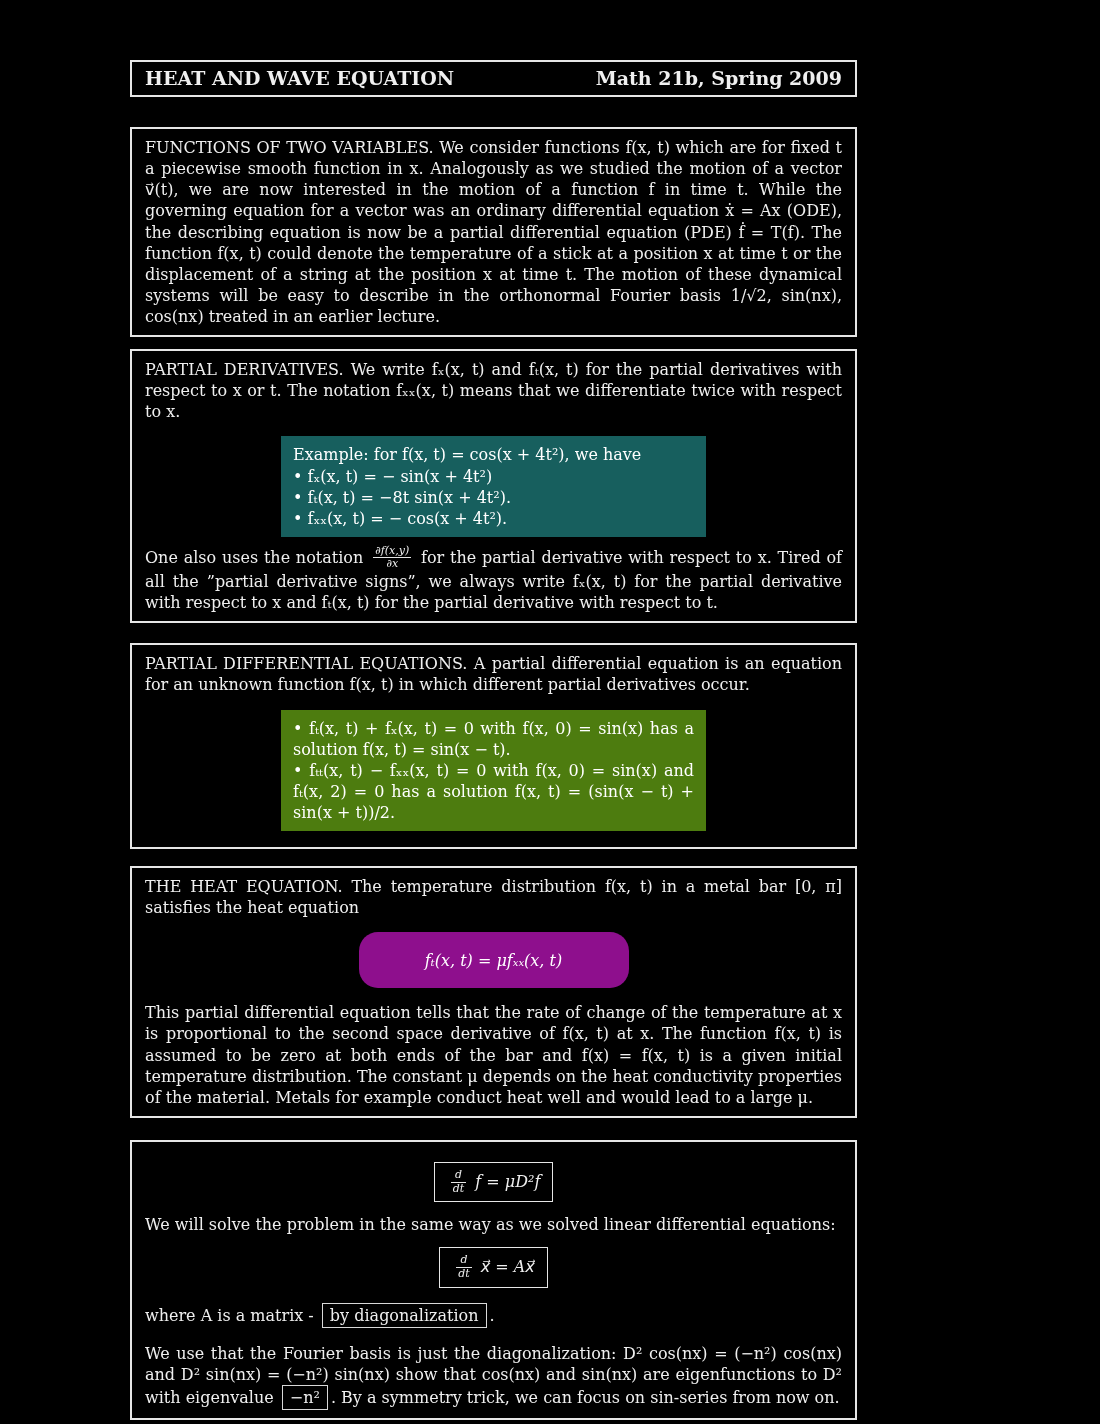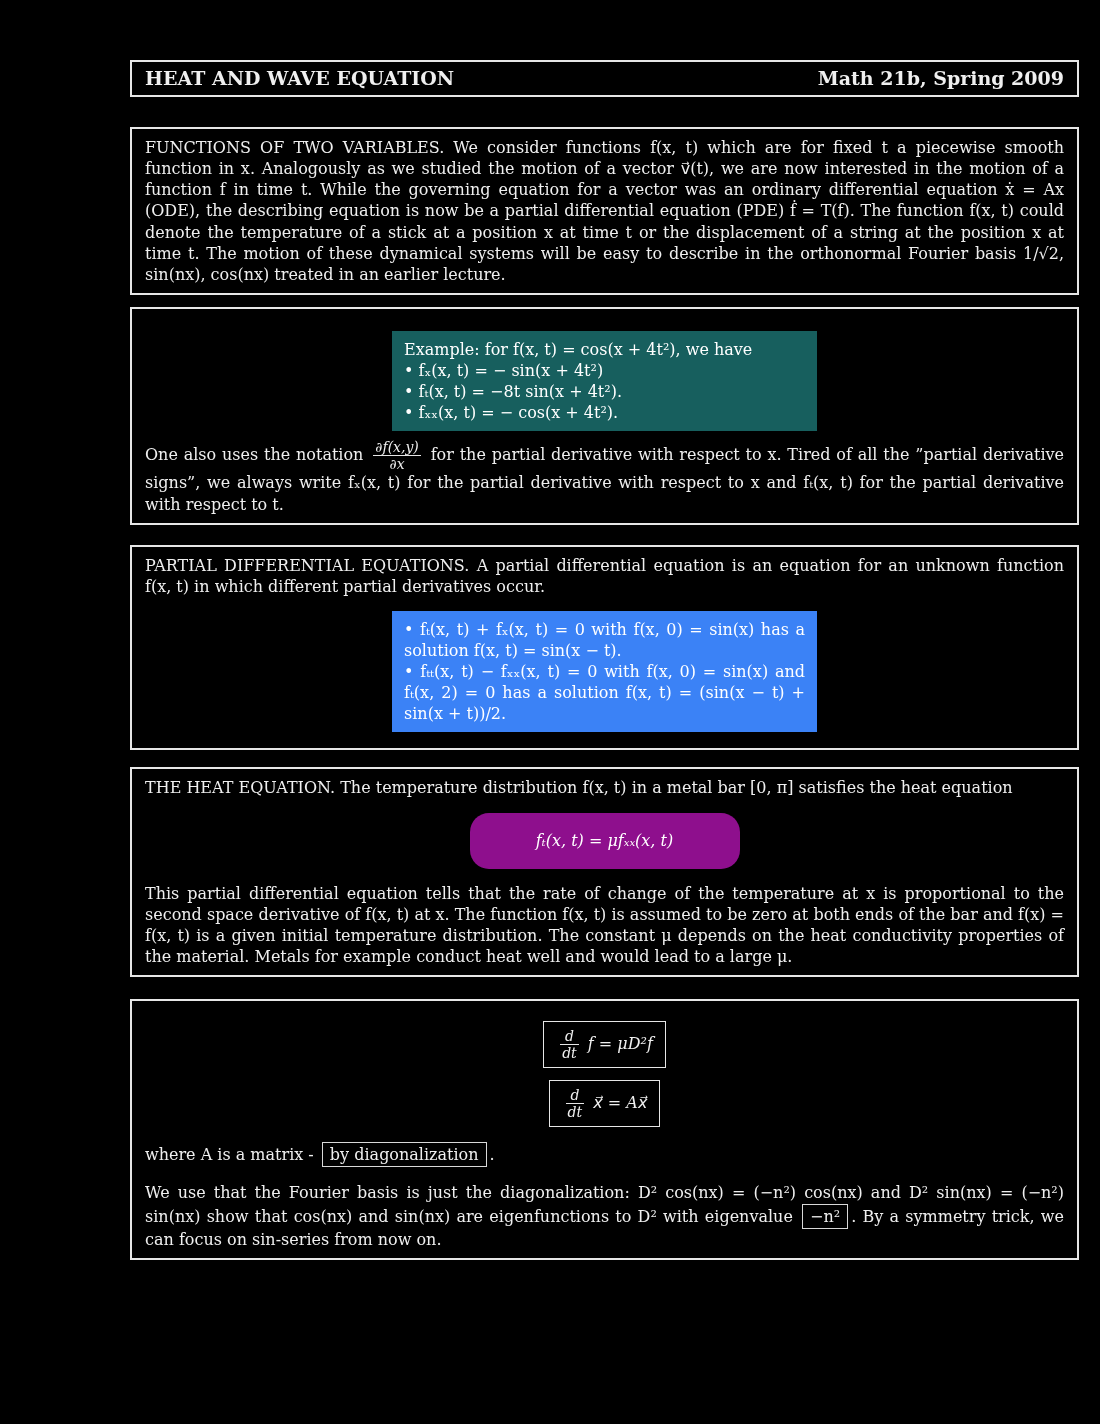--- a/index.html
+++ b/index.html
@@ -5,21 +5,21 @@
   html, body { margin: 0; padding: 0; }
   body {
     width: 1100px; height: 1424px;
     background: #000;
     font-family: "DejaVu Serif", "DejaVu Sans", serif;
     color: #efefef;
     overflow: hidden;
   }
   * { box-sizing: border-box; }
   .page { position: relative; width: 1100px; height: 1424px; }
-  .content { margin-left: 130px; width: 949px; }
+  .content { margin-left: 130px; width: 727px; }
   .box {
     border: 2px solid #e6e6e6;
     padding: 8px 13px;
     font-size: 16px;
     line-height: 1.32;
   }
   .hdr {
     margin-top: 60px;
     padding: 4px 13px;
     display: flex;
@@ -57,21 +57,21 @@
   .eqbox {
     display: inline-block;
     border: 1.5px solid #e6e6e6;
     padding: 6px 12px;
   }
   .frac {
     display: inline-flex;
     flex-direction: column;
     vertical-align: middle;
     text-align: center;
-    font-size: 14px;
+    font-size: 11px;
     line-height: 1.15;
     margin: 0 4px;
     font-style: italic;
   }
   .frac .fnum { border-bottom: 1px solid #e6e6e6; padding: 0 2px; }
   .frac .fden { padding: 0 2px; }
   .ibox {
     border: 1px solid #d8d8d8;
     padding: 1px 7px;
     margin: 0 3px;
@@ -89,35 +89,36 @@
     <div class="box hdr">
       <span>HEAT AND WAVE EQUATION</span>
       <span>Math 21b, Spring 2009</span>
     </div>
 
     <div class="box sec1">
       <p class="just"><span>FUNCTIONS OF TWO VARIABLES. We consider functions f(x, t) which are for fixed t a piecewise smooth function in x. Analogously as we studied the motion of a </span><span class="b">vector</span><span> v⃗(t), we are now interested in the motion of a </span><span class="b">function</span><span> f in time t. While the governing equation for a vector was an ordinary differential equation ẋ = Ax (ODE), the describing equation is now be a </span><span class="b">partial differential equation</span><span> (PDE) ḟ = T(f). The function f(x, t) could denote the </span><span class="b">temperature of a stick</span><span> at a position x at time t or the </span><span class="b">displacement of a string</span><span> at the position x at time t. The motion of these dynamical systems will be easy to describe in the orthonormal Fourier basis 1/√2, sin(nx), cos(nx) treated in an earlier lecture.</span></p>
     </div>
 
     <div class="box sec2">
+      <p class="just"><span>PARTIAL DERIVATIVES. We write fₓ(x, t) and fₜ(x, t) for the </span><span class="b">partial derivatives</span><span> with respect to x or t. The notation fₓₓ(x, t) means that we differentiate twice with respect to x.</span></p>
       <div class="teal" style="background-color: rgb(23, 95, 94);">
         <div class="tline">Example: for f(x, t) = cos(x + 4t²), we have</div>
         <div class="tline">• fₓ(x, t) = − sin(x + 4t²)</div>
         <div class="tline">• fₜ(x, t) = −8t sin(x + 4t²).</div>
         <div class="tline">• fₓₓ(x, t) = − cos(x + 4t²).</div>
       </div>
       <p class="just"><span>One also uses the notation </span><span class="frac">
             <span class="fnum">∂f(x,y)</span>
             <span class="fden">∂x</span>
           </span><span> for the partial derivative with respect to x. Tired of all the ”partial derivative signs”, we always write fₓ(x, t) for the partial derivative with respect to x and fₜ(x, t) for the partial derivative with respect to t.</span></p>
     </div>
 
     <div class="box sec3">
       <p class="just">PARTIAL DIFFERENTIAL EQUATIONS. A partial differential equation is an equation for an unknown function f(x, t) in which different partial derivatives occur.</p>
-      <div class="teal" style="background-color: #3b82f6;">
+      <div class="teal" style="background-color: #4d7c0f;">
         <div class="just">• fₜ(x, t) + fₓ(x, t) = 0 with f(x, 0) = sin(x) has a solution f(x, t) = sin(x − t).</div>
         <div class="just">• fₜₜ(x, t) − fₓₓ(x, t) = 0 with f(x, 0) = sin(x) and fₜ(x, 2) = 0 has a solution f(x, t) = (sin(x − t) + sin(x + t))/2.</div>
       </div>
     </div>
 
     <div class="box sec4">
       <p class="just"><span>THE HEAT EQUATION. The temperature distribution f(x, t) in a metal bar [0, π] satisfies the </span><span class="b">heat equation</span></p>
       <div class="purple" style="background-color: rgb(142, 15, 141); border-radius: 19px;">
         <span class="math">fₜ(x, t) = μfₓₓ(x, t)</span>
       </div>
@@ -127,20 +128,21 @@
     <div class="box sec5">
       <div class="eqwrap">
         <span class="eqbox">
           <span class="frac">
             <span class="fnum">d</span>
             <span class="fden">dt</span>
           </span>
           <span class="math">f = μD²f</span>
         </span>
       </div>
+      <p>We will solve the problem in the same way as we solved linear differential equations:</p>
       <div class="eqwrap">
         <span class="eqbox">
           <span class="frac">
             <span class="fnum">d</span>
             <span class="fden">dt</span>
           </span>
           <span class="math">x⃗ = Ax⃗</span>
         </span>
       </div>
       <p class="m-top"><span>where A is a matrix - </span><span class="ibox">by diagonalization</span><span>.</span></p>

